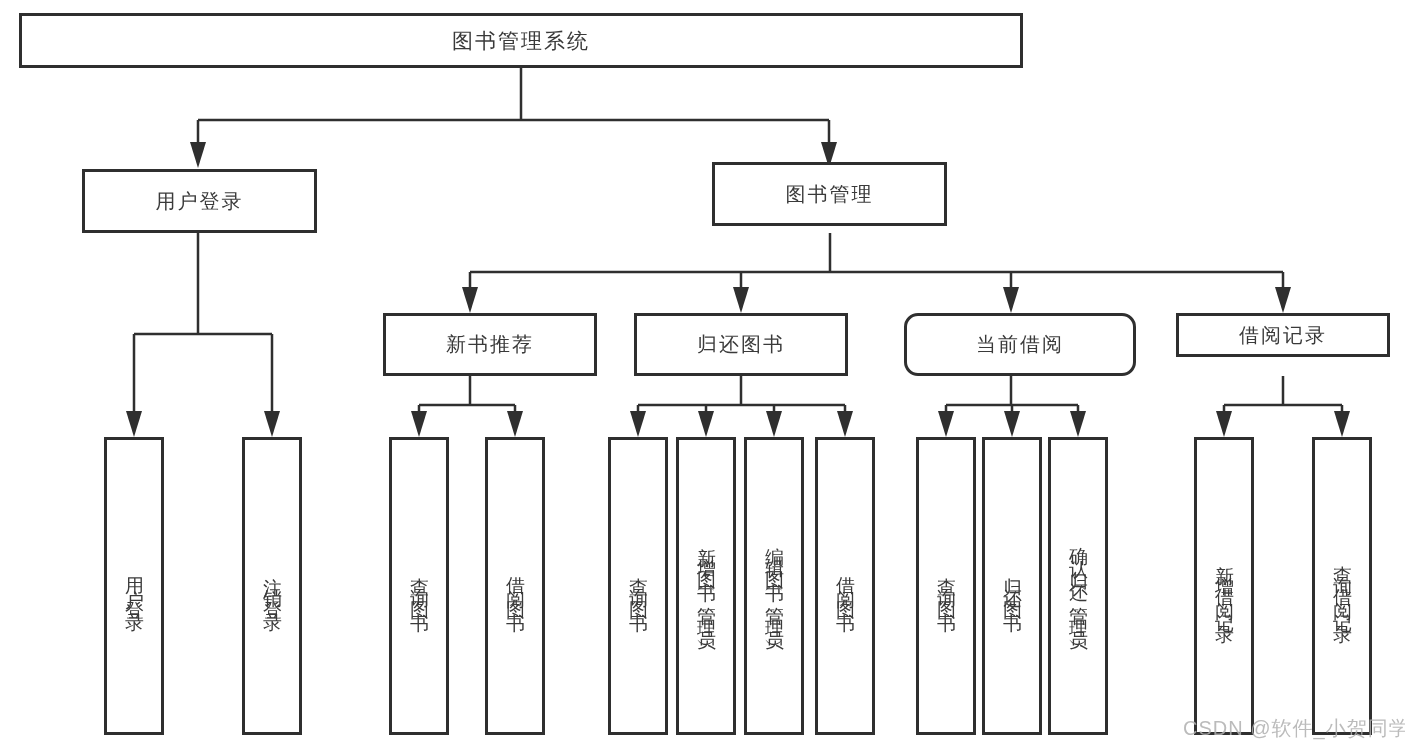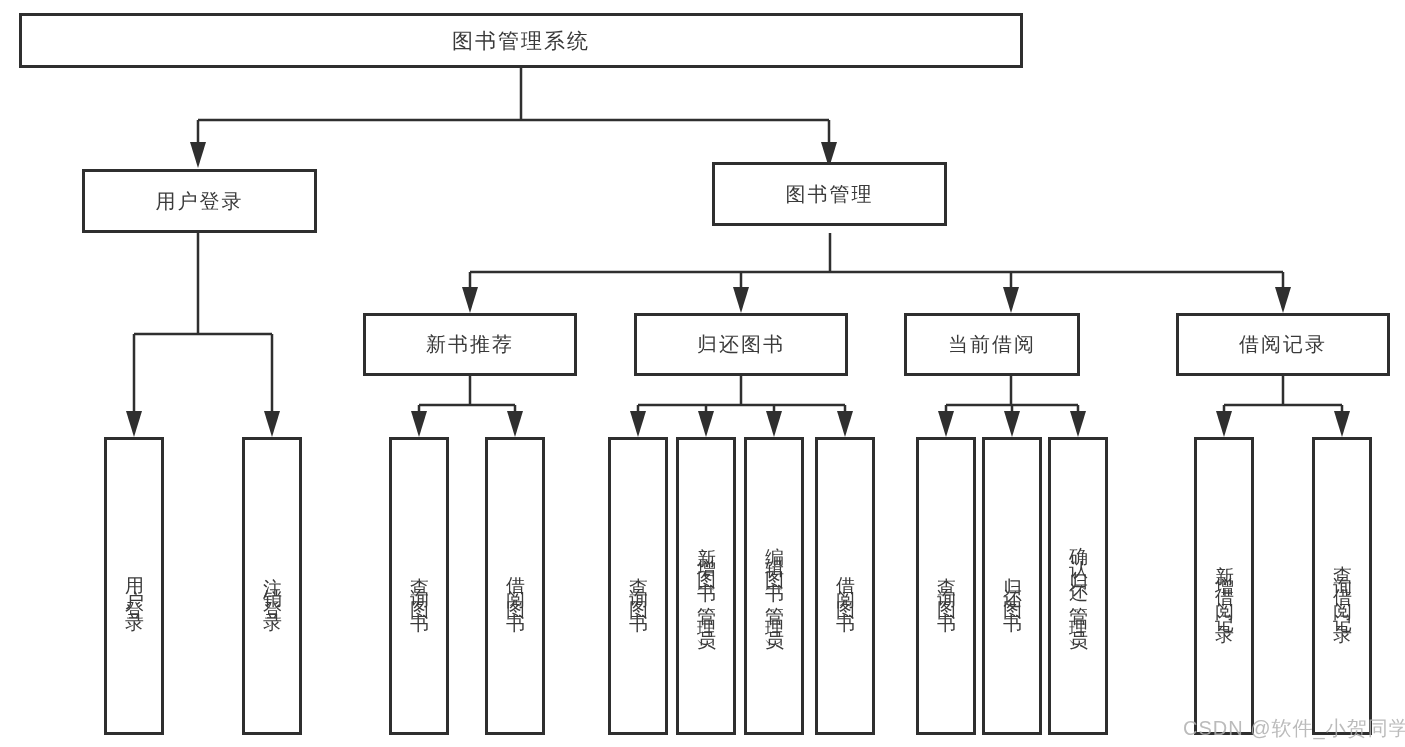--- a/index.html
+++ b/index.html
@@ -91,30 +91,30 @@
     <span>图书管理系统</span>
   </div>
 
   <div class="node hbox" style="left:82px; top:169px; width:235px; height:64px;">
     <span>用户登录</span>
   </div>
   <div class="node hbox" style="left:712px; top:162px; width:235px; height:64px;">
     <span>图书管理</span>
   </div>
 
-  <div class="node hbox" style="left:363px; top:313px; width:214px; height:63px;">
+  <div class="node hbox" style="left:383px; top:313px; width:214px; height:63px;">
     <span>新书推荐</span>
   </div>
   <div class="node hbox" style="left:634px; top:313px; width:214px; height:63px;">
     <span>归还图书</span>
   </div>
-  <div class="node hbox" style="left:904px; top:313px; width:176px; height:63px;">
+  <div class="node hbox" style="left:904px; top:313px; width:232px; height:63px;border-radius:14px;">
     <span>当前借阅</span>
   </div>
-  <div class="node hbox" style="left:1176px; top:313px; width:214px; height:63px;">
+  <div class="node hbox" style="left:1176px; top:313px; width:214px; height:44px;">
     <span>借阅记录</span>
   </div>
 
   <div class="node vbox" style="left:104px; top:437px;">
     <span class="vtext">用户登录</span>
   </div>
   <div class="node vbox" style="left:242px; top:437px;">
     <span class="vtext">注销登录</span>
   </div>
 

